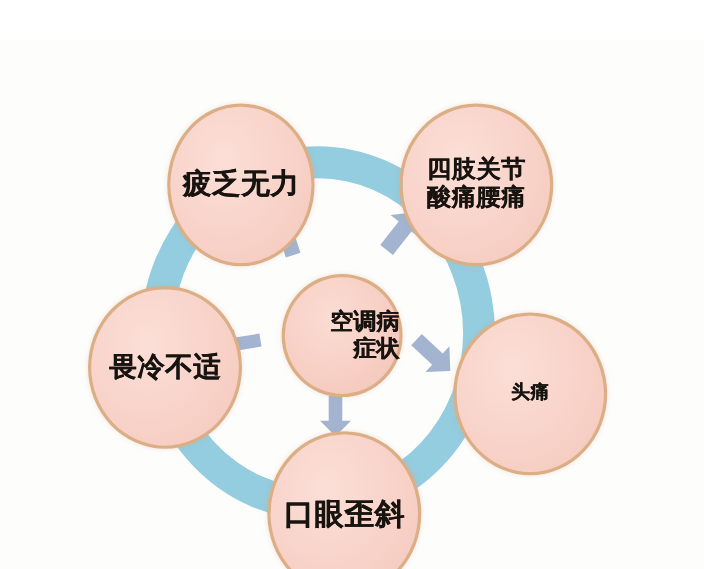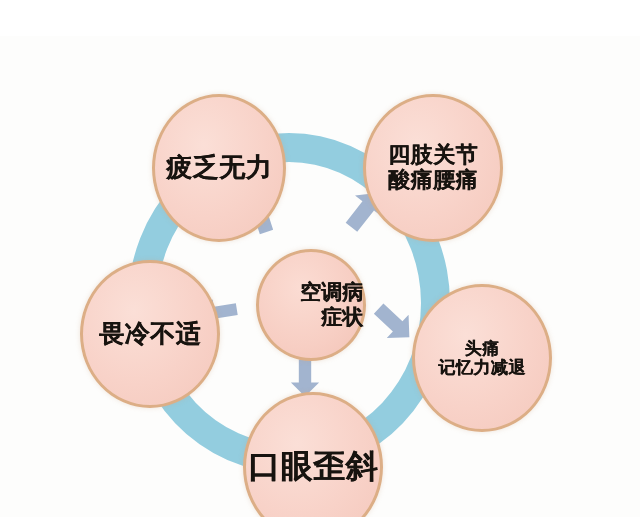--- a/index.html
+++ b/index.html
@@ -63,21 +63,21 @@
   #node-fatigue      { left: 152px; top: 58px;  width: 134px; height: 148px; }
   #node-joint        { left: 363px; top: 58px;  width: 140px; height: 148px; }
   #node-cold         { left: 80px;  top: 224px; width: 140px; height: 148px; }
   #node-headache     { left: 412px; top: 248px; width: 140px; height: 148px; }
   #node-facial       { left: 243px; top: 356px; width: 140px; height: 150px; }
 
   #node-fatigue  .line { font-size: 26px; }
   #node-joint    .line { font-size: 22px; }
   #node-cold     .line { font-size: 25px; }
   #node-headache .line { font-size: 17px; }
-  #node-facial   .line { font-size: 32px; font-family: Liberation Serif, serif; }
+  #node-facial   .line { font-size: 27px; font-family: Liberation Serif, serif; }
 
   
   #node-center {
     position: absolute;
     left: 256px;
     top: 213px;
     width: 110px;
     height: 112px;
     box-sizing: border-box;
     border-radius: 50%;
@@ -158,21 +158,20 @@
     <span class="line">畏冷不适</span>
   </div>
 
   <div class="node" id="node-joint">
     <span class="line">四肢关节</span>
     <span class="line">酸痛腰痛</span>
   </div>
 
   <div class="node" id="node-headache">
     <span class="line">头痛</span>
-    <span class="line">记忆力减退</span>
   </div>
 
   <div class="node" id="node-facial">
     <span class="line">口眼歪斜</span>
   </div>
 
   <div id="node-center">
     <span class="line">空调病</span>
     <span class="line">症状</span>
   </div>

